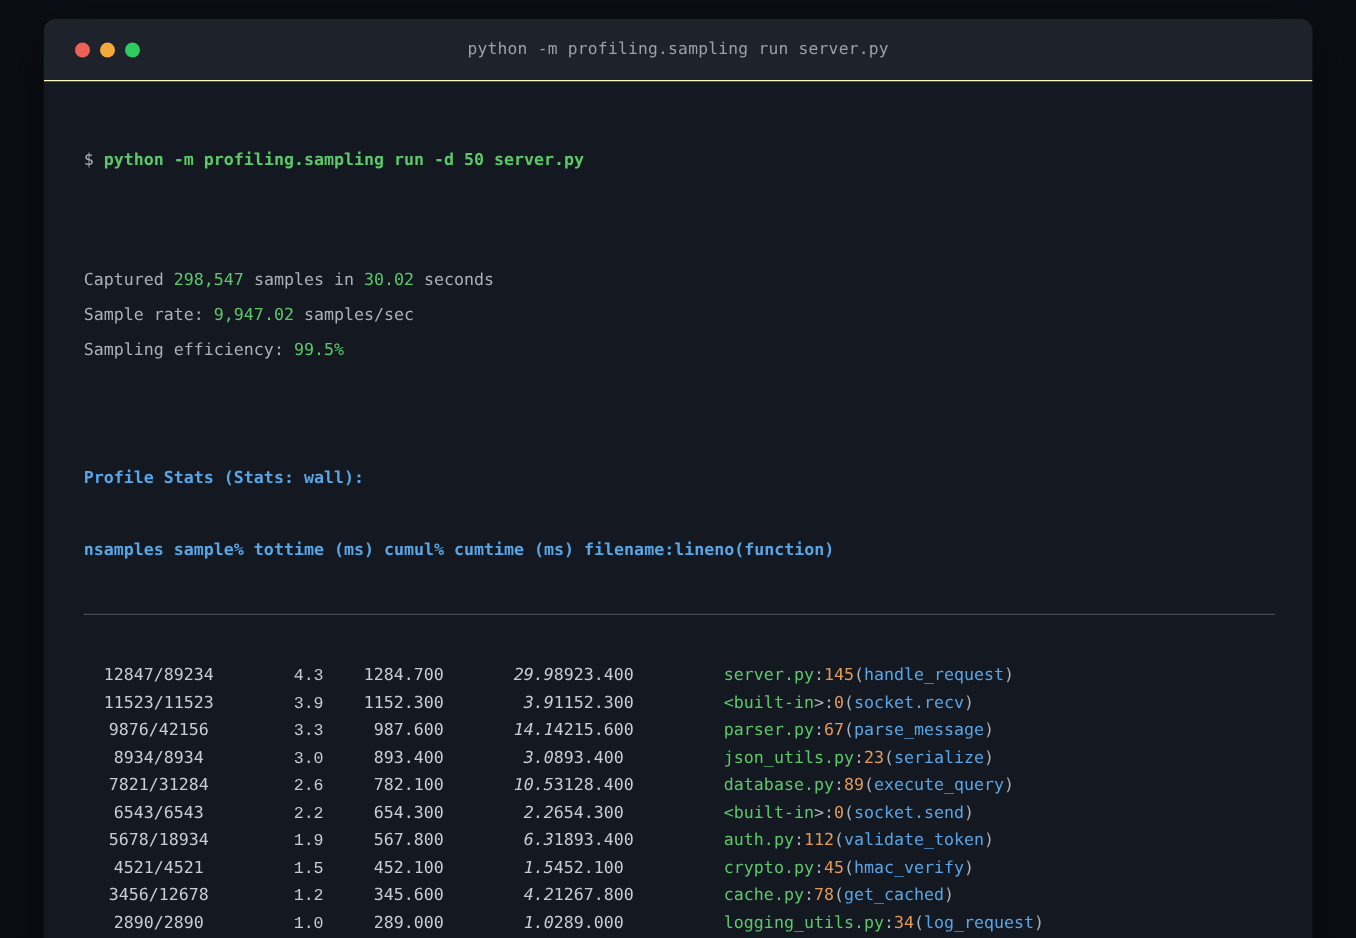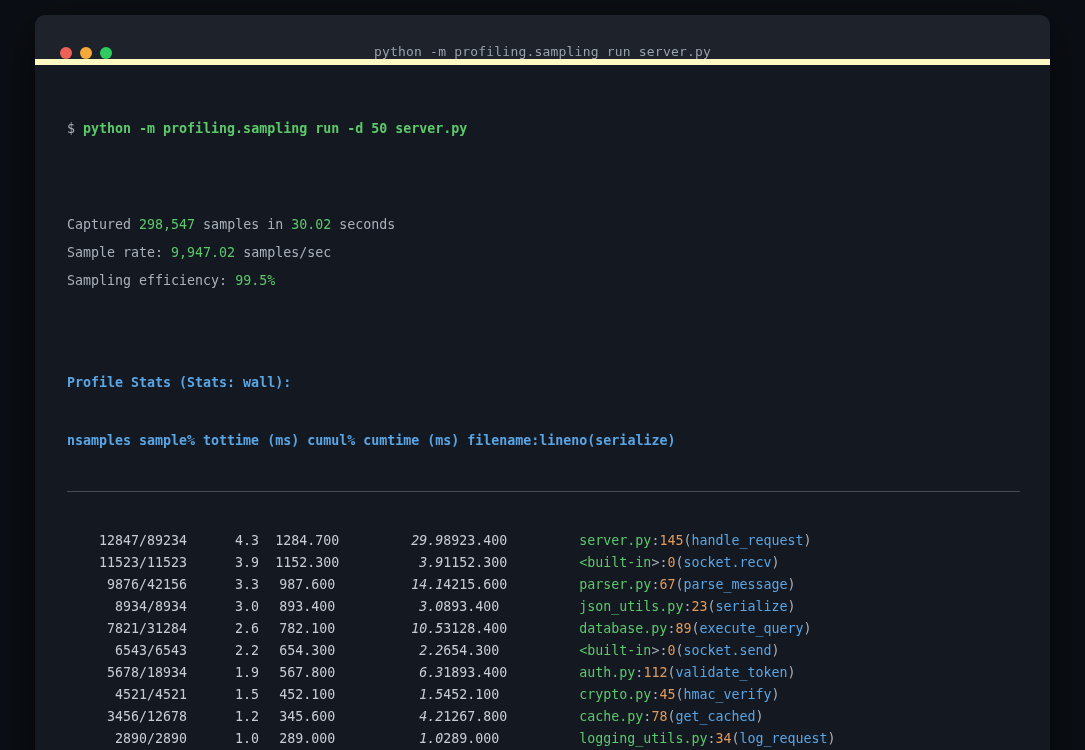--- a/index.html
+++ b/index.html
@@ -7,37 +7,37 @@
     --fg:#a9b1bb; --num:#c6cdd5; --bg-page:#0b0e14;
     --bg-body:#141821; --bg-titlebar:#1d222b; --divider:#454c56;
   }
   *{margin:0;padding:0;box-sizing:border-box;}
   html,body{width:1085px;height:750px;overflow:hidden;background:var(--bg-page);
     font-family:"DejaVu Sans Mono","Liberation Mono",monospace;}
   .window{position:absolute;left:35px;top:15px;width:1015px;height:780px;
     background:var(--bg-body);border-radius:10px;
     box-shadow:0 12px 40px rgba(0,0,0,.55);overflow:hidden;}
   .titlebar{height:50px;background:var(--bg-titlebar);
-    border-bottom:6px solid #fef9c3;display:flex;align-items:flex-end;position:relative;}
+    border-bottom:1px solid #fef9c3;display:flex;align-items:center;position:relative;}
   .lights{display:flex;gap:8px;padding-left:25px;}
   .light{width:12px;height:12px;border-radius:50%;cursor:default;}
   .title{position:absolute;left:0;right:0;text-align:center;color:#99a1ab;
     font-size:13px;letter-spacing:.2px;}
   .term{padding:20px 30px 0 32px;font-size:13.3px;color:var(--fg);white-space:pre;}
   .line{height:28px;line-height:28px;}
   .row{height:22px;line-height:22px;color:var(--num);}
   .g{color:var(--green);} .o{color:var(--orange);} .b{color:var(--blue);}
   .w{color:var(--fg);} .n{color:var(--num);}
   .heading{color:var(--blue);font-weight:bold;}
   .cmd .g{font-weight:bold;}
   .gap8{height:8px;} .gap14{height:14px;}
   .tdiv{border:none;border-top:1px solid var(--divider);margin:6px 0 8px 0;width:953px;}
-  .c1{display:inline-block;width:15ch;text-align:right;}
-  .c2{display:inline-block;width:9ch;text-align:right;}
-  .c3{display:inline-block;width:12ch;text-align:center;}
+  .c1{display:inline-block;width:15ch;text-align:center;}
+  .c2{display:inline-block;width:9ch;text-align:right;font-family:Liberation Mono, monospace;}
+  .c3{display:inline-block;width:12ch;text-align:right;}
   .c4{display:inline-block;width:11ch;text-align:right;font-style:italic;}
   .c5{display:inline-block;width:14ch;text-align:left;}
   .c6{display:inline-block;padding-left:3ch;text-align:center;}
 </style>
 </head>
 <body>
 
 <div class="window">
   <div class="titlebar">
     <div class="lights">
@@ -46,21 +46,21 @@
         <span class="light" style="background: rgb(46, 204, 94);"></span>
       </div>
     <div class="title">python -m profiling.sampling run server.py</div>
   </div>
   <div class="term">
     <div class="line cmd"><span class="w">$ </span><span class="g">python -m profiling.sampling run -d 50 server.py</span></div>
     <div class="gap8"></div>
     <div><div class="line"><span class="w">Captured </span><span class="g">298,547</span><span class="w"> samples in </span><span class="g">30.02</span><span class="w"> seconds</span></div><div class="line"><span class="w">Sample rate: </span><span class="g">9,947.02</span><span class="w"> samples/sec</span></div><div class="line"><span class="w">Sampling efficiency: </span><span class="g">99.5%</span></div></div>
     <div class="gap14"></div>
     <div class="line heading">Profile Stats (Stats: wall):</div>
-    <div class="line heading">nsamples sample% tottime (ms) cumul% cumtime (ms) filename:lineno(serialize)</div>
+    <div class="line heading">nsamples sample% tottime (ms) cumul% cumtime (ms) filename:lineno(function)</div>
     <hr class="tdiv">
     <div id="stats-rows"><div class="row"><span class="c1 n">12847/89234</span><span class="c2 n">4.3</span><span class="c3 n">1284.700</span><span class="c4 n">29.9</span><span class="c5 n">8923.400</span><span class="c6"><span class="g">server.py</span><span class="w">:</span><span class="o">145</span><span class="w">(</span><span class="b">handle_request</span><span class="w">)</span></span></div><div class="row"><span class="c1 n">11523/11523</span><span class="c2 n">3.9</span><span class="c3 n">1152.300</span><span class="c4 n">3.9</span><span class="c5 n">1152.300</span><span class="c6"><span class="g">&lt;built-in</span><span class="w">&gt;:</span><span class="o">0</span><span class="w">(</span><span class="b">socket.recv</span><span class="w">)</span></span></div><div class="row"><span class="c1 n">9876/42156</span><span class="c2 n">3.3</span><span class="c3 n">987.600</span><span class="c4 n">14.1</span><span class="c5 n">4215.600</span><span class="c6"><span class="g">parser.py</span><span class="w">:</span><span class="o">67</span><span class="w">(</span><span class="b">parse_message</span><span class="w">)</span></span></div><div class="row"><span class="c1 n">8934/8934</span><span class="c2 n">3.0</span><span class="c3 n">893.400</span><span class="c4 n">3.0</span><span class="c5 n">893.400</span><span class="c6"><span class="g">json_utils.py</span><span class="w">:</span><span class="o">23</span><span class="w">(</span><span class="b">serialize</span><span class="w">)</span></span></div><div class="row"><span class="c1 n">7821/31284</span><span class="c2 n">2.6</span><span class="c3 n">782.100</span><span class="c4 n">10.5</span><span class="c5 n">3128.400</span><span class="c6"><span class="g">database.py</span><span class="w">:</span><span class="o">89</span><span class="w">(</span><span class="b">execute_query</span><span class="w">)</span></span></div><div class="row"><span class="c1 n">6543/6543</span><span class="c2 n">2.2</span><span class="c3 n">654.300</span><span class="c4 n">2.2</span><span class="c5 n">654.300</span><span class="c6"><span class="g">&lt;built-in</span><span class="w">&gt;:</span><span class="o">0</span><span class="w">(</span><span class="b">socket.send</span><span class="w">)</span></span></div><div class="row"><span class="c1 n">5678/18934</span><span class="c2 n">1.9</span><span class="c3 n">567.800</span><span class="c4 n">6.3</span><span class="c5 n">1893.400</span><span class="c6"><span class="g">auth.py</span><span class="w">:</span><span class="o">112</span><span class="w">(</span><span class="b">validate_token</span><span class="w">)</span></span></div><div class="row"><span class="c1 n">4521/4521</span><span class="c2 n">1.5</span><span class="c3 n">452.100</span><span class="c4 n">1.5</span><span class="c5 n">452.100</span><span class="c6"><span class="g">crypto.py</span><span class="w">:</span><span class="o">45</span><span class="w">(</span><span class="b">hmac_verify</span><span class="w">)</span></span></div><div class="row"><span class="c1 n">3456/12678</span><span class="c2 n">1.2</span><span class="c3 n">345.600</span><span class="c4 n">4.2</span><span class="c5 n">1267.800</span><span class="c6"><span class="g">cache.py</span><span class="w">:</span><span class="o">78</span><span class="w">(</span><span class="b">get_cached</span><span class="w">)</span></span></div><div class="row"><span class="c1 n">2890/2890</span><span class="c2 n">1.0</span><span class="c3 n">289.000</span><span class="c4 n">1.0</span><span class="c5 n">289.000</span><span class="c6"><span class="g">logging_utils.py</span><span class="w">:</span><span class="o">34</span><span class="w">(</span><span class="b">log_request</span><span class="w">)</span></span></div></div>
     
     
     
     
     
     
     
   </div>

